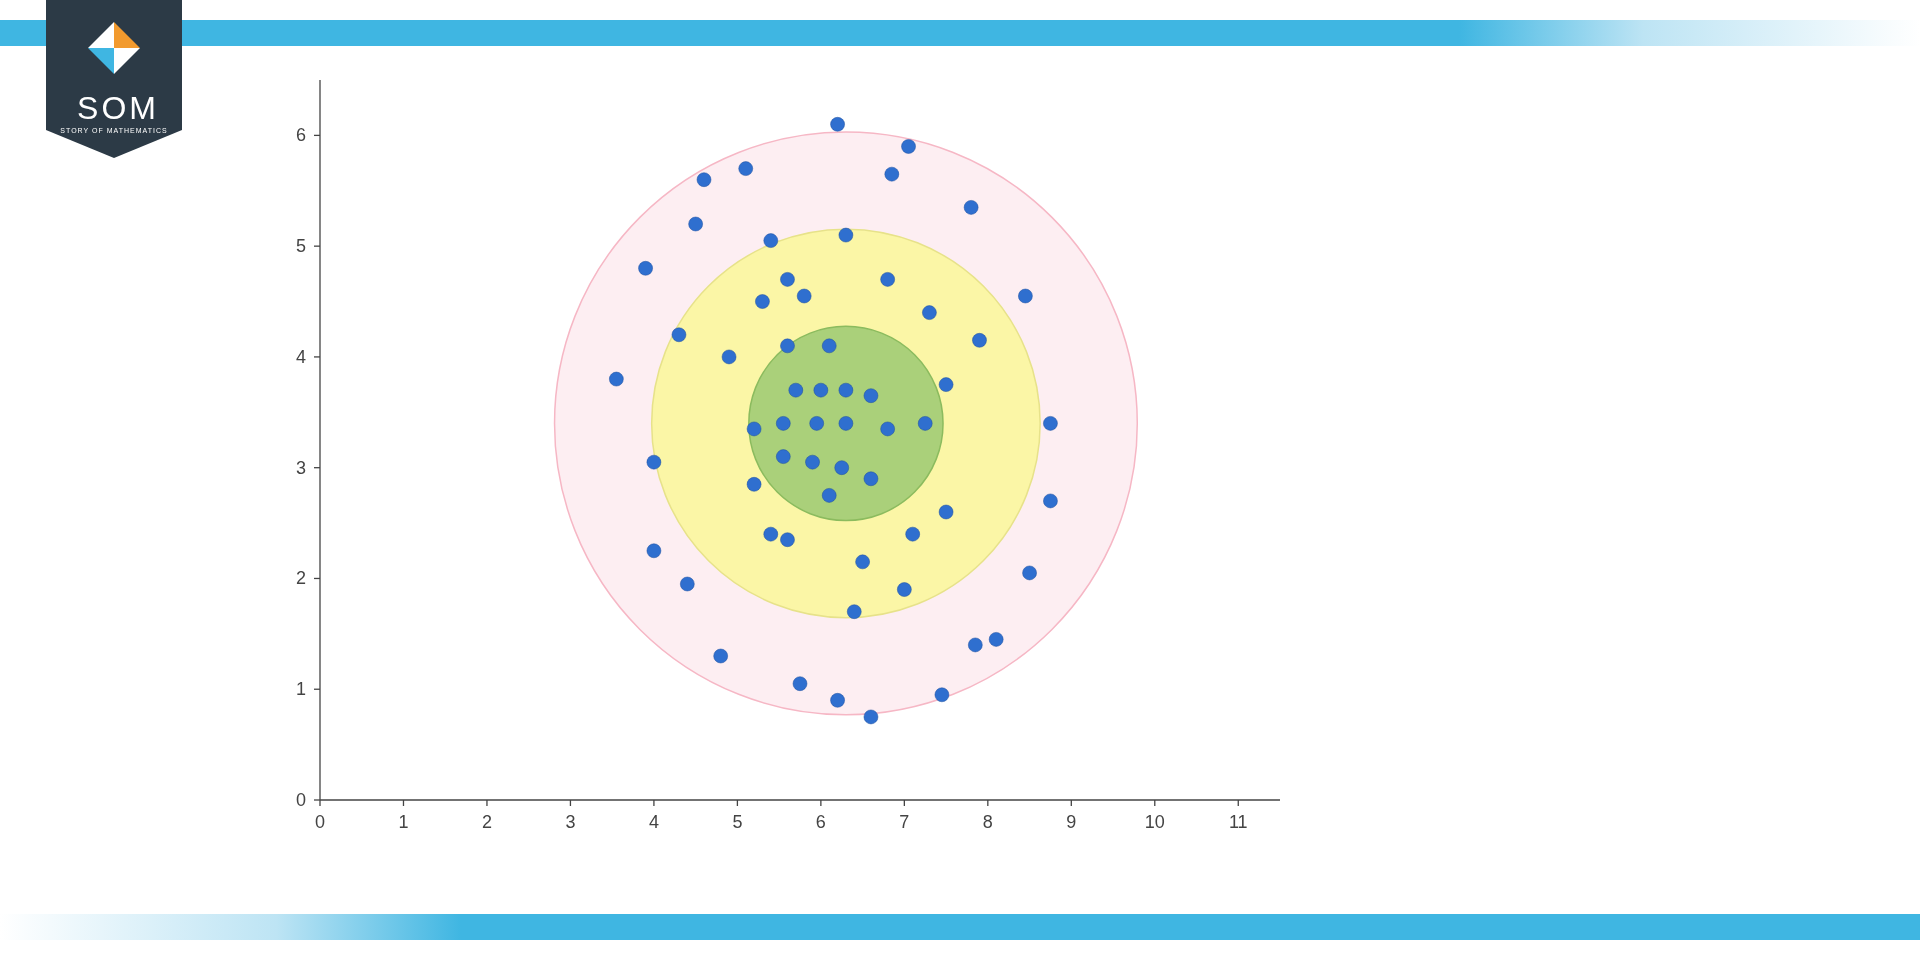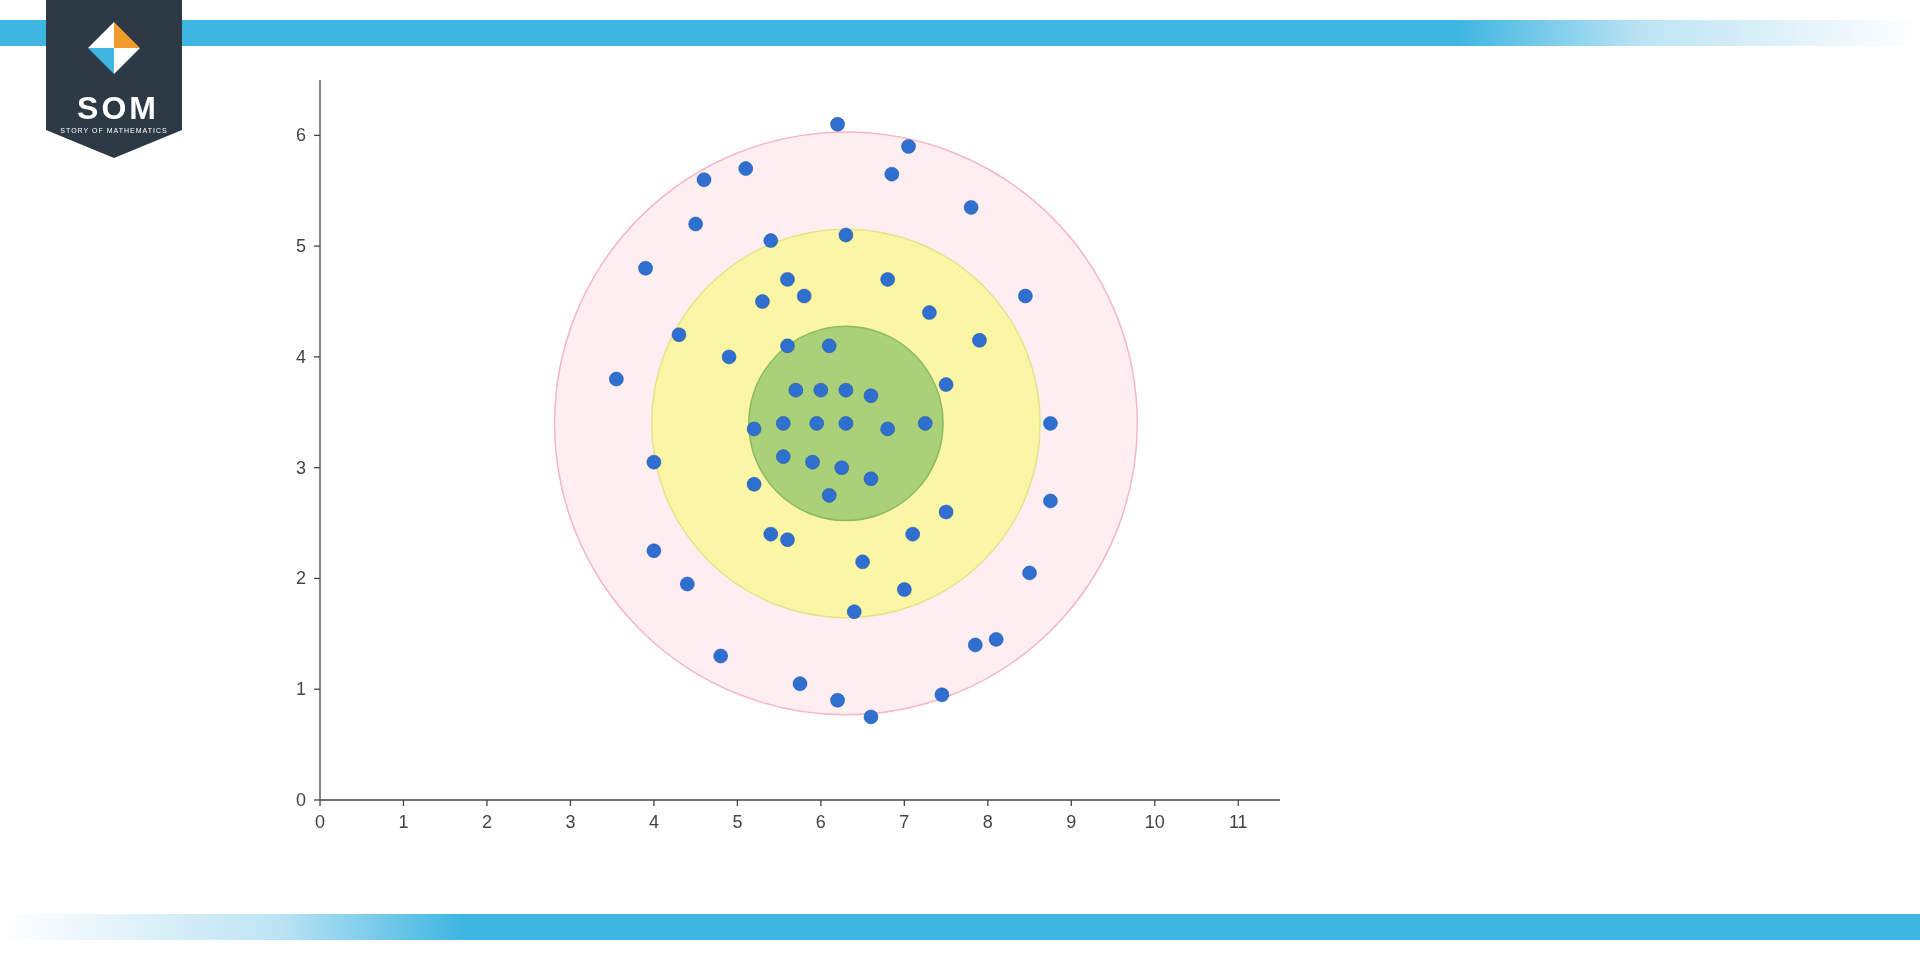--- a/index.html
+++ b/index.html
@@ -65,21 +65,21 @@
   .logo-text {
     position: absolute;
     top: 92px;
     left: 0;
     width: 136px;
     text-align: center;
     color: #ffffff;
   }
   .logo-text .big {
     font-size: 32px;
-    font-weight: 700;
+    font-weight: 400;
     letter-spacing: 3px;
     line-height: 1;
     margin-left: 8px;
   }
   .logo-text .small {
     font-size: 7px;
     letter-spacing: 1px;
     margin-top: 3px;
   }
 

